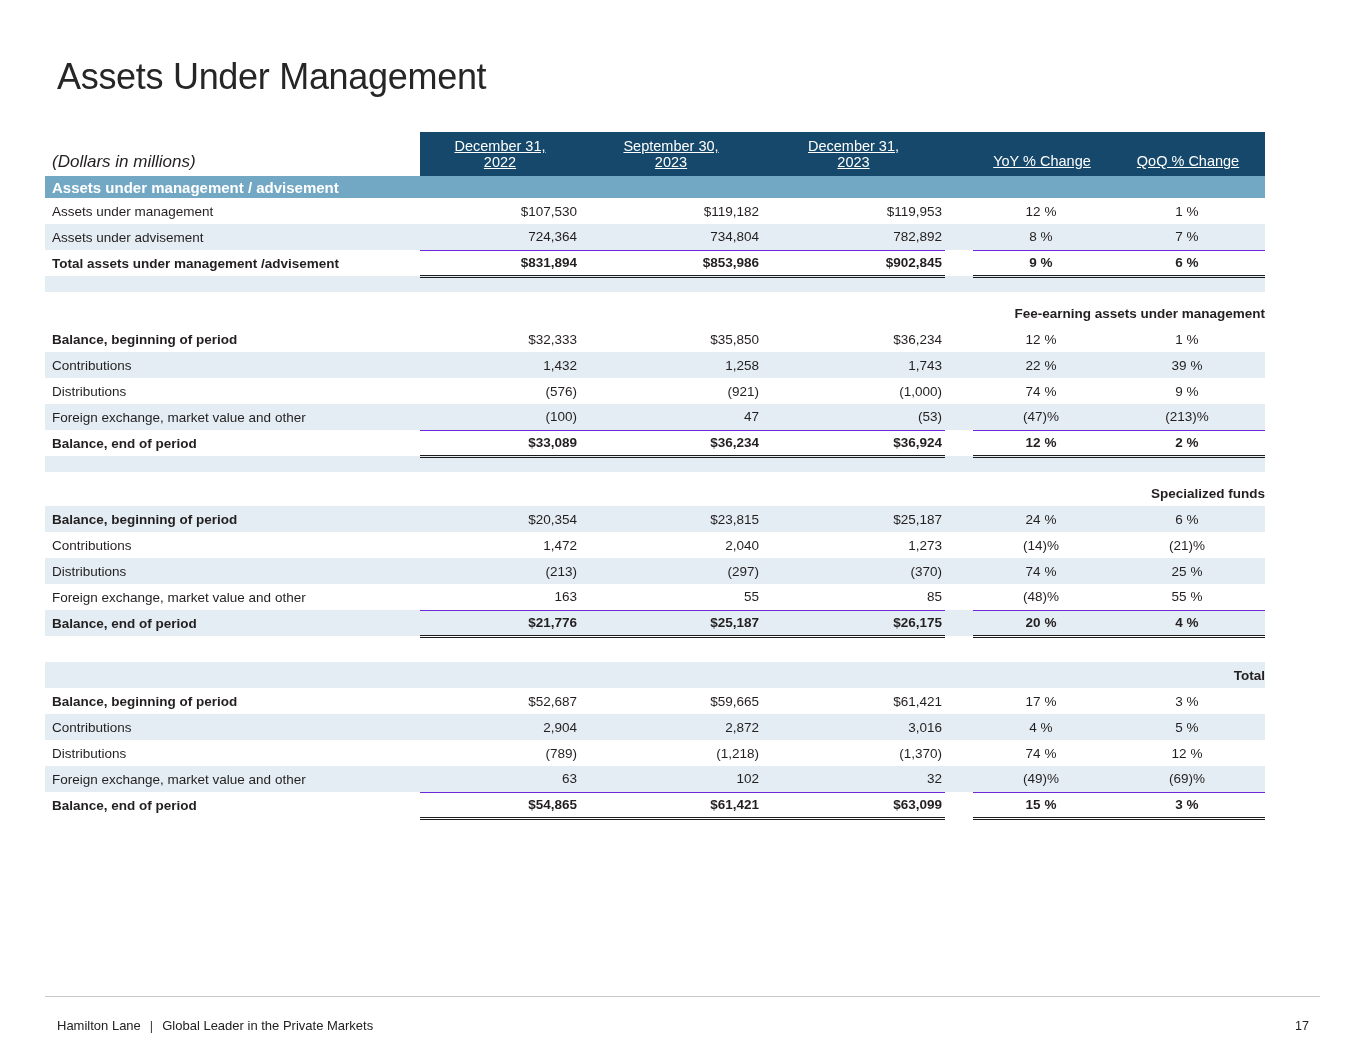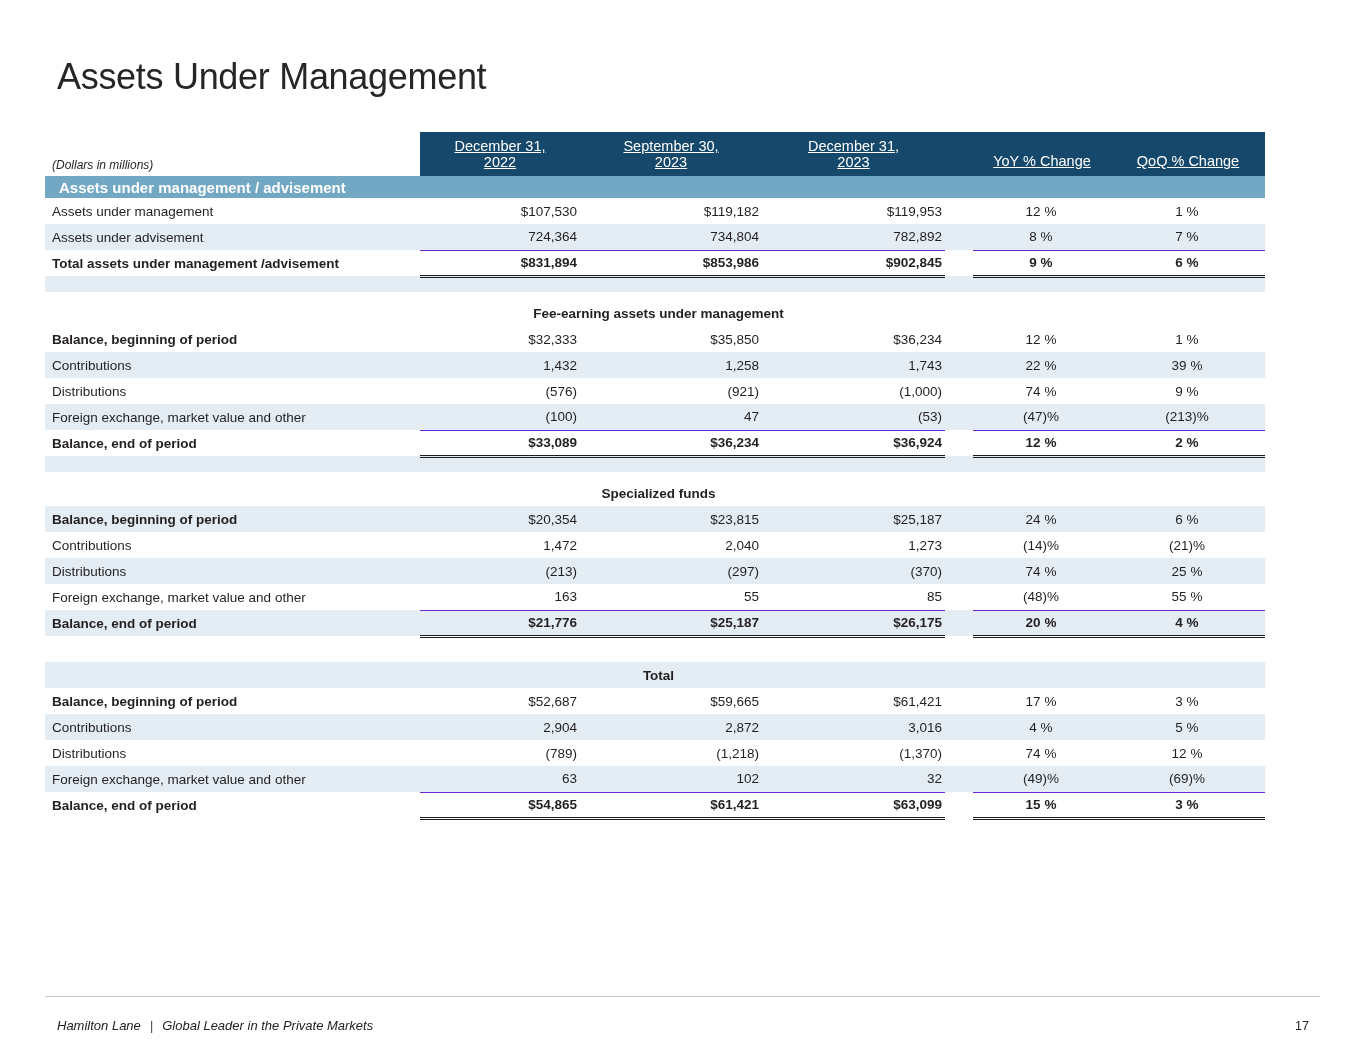--- a/index.html
+++ b/index.html
@@ -23,44 +23,44 @@
   }
   col.c-label { width: 375px; }
   col.c-v1 { width: 160px; }
   col.c-v2 { width: 182px; }
   col.c-v3 { width: 183px; }
   col.c-gap { width: 28px; }
   col.c-yoy { width: 138px; }
   col.c-qoq { width: 154px; }
   thead th { background: #15486a; color: #ffffff; font-weight: 400; height: 44px; padding: 0; }
   th.note-cell { background: #ffffff; vertical-align: bottom; text-align: left; padding: 0 0 4px 7px; }
-  .note { font-style: italic; font-size: 12px; color: #231f20; }
+  .note { font-style: italic; font-size: 17px; color: #231f20; }
   .col-h { text-align: center; vertical-align: middle; text-decoration: underline; }
   .col-h .l1, .col-h .l2 { font-size: 14.5px; line-height: 16px; }
   th.pct-h { vertical-align: bottom; padding-bottom: 7px; }
   tbody td { padding: 0; height: 26px; vertical-align: middle; }
   tr.band td {
     background: #73a8c5; color: #ffffff; font-weight: 700;
-    font-size: 15px; height: 22px; padding-left: 14px; text-align: left;
+    font-size: 15px; height: 22px; padding-left: 7px; text-align: left;
   }
   td.label { padding-left: 7px; text-align: left; }
   td.val { text-align: right; padding-right: 3px; white-space: nowrap; }
   td.val.p { padding-right: 2px; text-align: center; }
   td.gapcol { background: inherit; }
   tr.stripe td { background: #e3edf3; }
-  tr.sec td { font-weight: 700; padding-left: 7px; text-align: center; }
+  tr.sec td { font-weight: 700; padding-left: 7px; text-align: right; }
   tr.bl td.label { font-weight: 700; margin-left: 9px; }
   tr.total td { font-weight: 700; margin-top: 24px; }
   tr.total td.val { border-top: 1px solid #6d28d9; border-bottom: 3px double #1c1c1c; }
   tr.spacer td { line-height: 0; font-size: 0; }
   .footer-line {
     position: absolute; left: 45px; width: 1275px; top: 996px;
     border-top: 1px solid #c8c8c8;
   }
-  .footer { position: absolute; left: 57px; top: 1018px; font-size: 13px; color: #222222; font-style: italic; }
+  .footer { position: absolute; left: 57px; top: 1018px; font-size: 13px; color: #222222; }
   .footer .sep { margin: 0 9px; color: #444444; }
   .page-num { position: absolute; right: 56px; top: 1019px; font-size: 12.5px; color: #222222; }
 </style>
 </head>
 <body>
 
 <div class="slide">
 
   <h1 class="title">Assets Under Management</h1>
 

